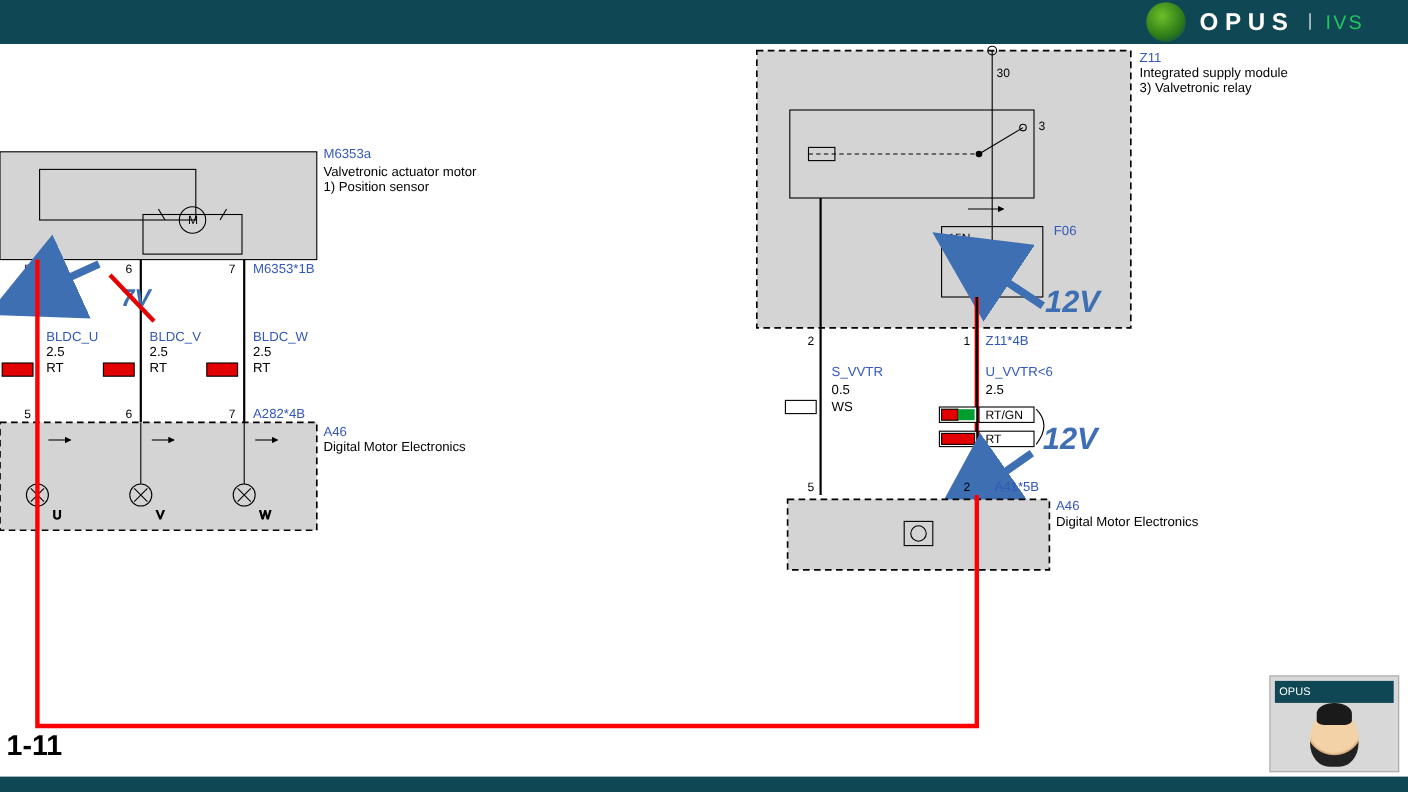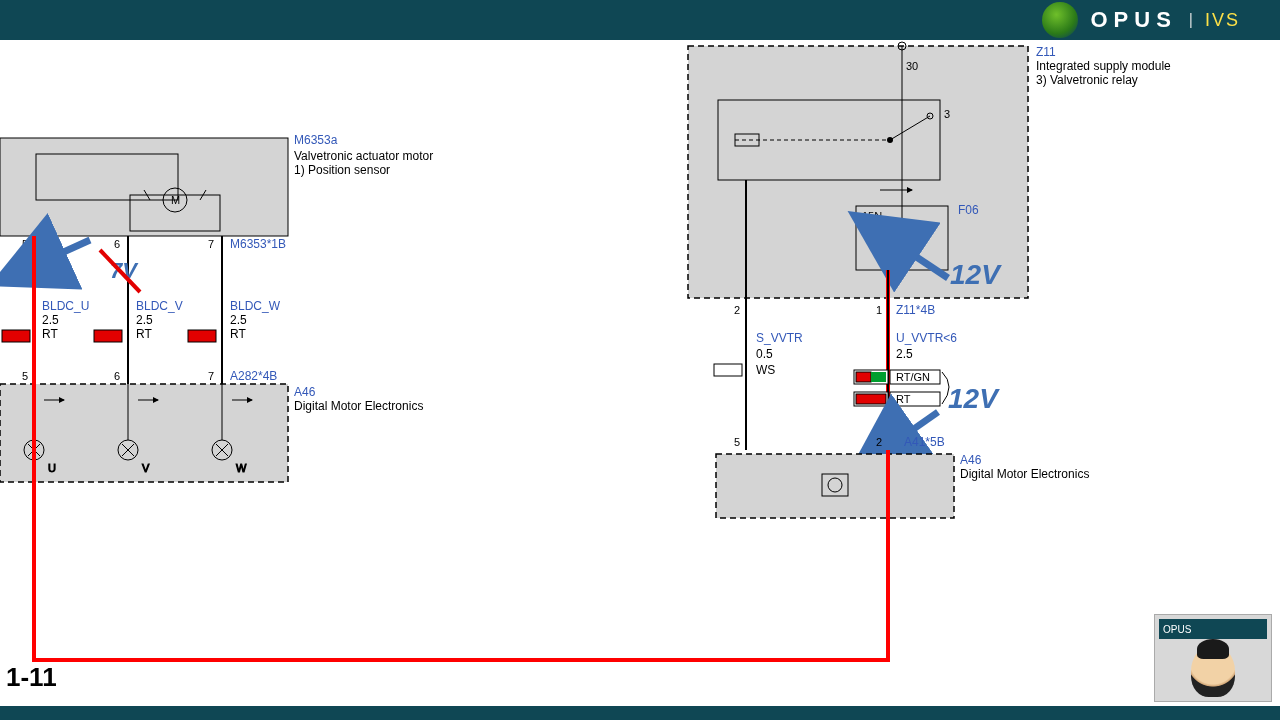--- a/index.html
+++ b/index.html
@@ -23,21 +23,21 @@
   }
   .brand { display: flex; align-items: center; gap: 12px; }
   .brand-logo {
     width: 36px; height: 36px;
     border-radius: 50%;
     background: radial-gradient(circle at 40% 35%, #6fbf2a, #2b7a18 60%, #0f4754 90%);
     position: relative;
   }
   .brand-name { font-size: 22px; letter-spacing: 6px; font-weight: 600; }
   .brand-sep { color: #cfd6d8; }
-  .brand-sub { font-size: 18px; letter-spacing: 2px; color: #fde047; font-weight: 500;}
+  .brand-sub { font-size: 18px; letter-spacing: 2px; color: #22c55e; font-weight: 500;}
   .footer {
     position: absolute;
     left: 0; bottom: 0; right: 0; height: 14px;
     background: #0f4754;
   }
   .diagram {
     position: absolute;
     left: 0; top: 40px; right: 0; bottom: 14px;
   }
   .diagram svg { width: 100%; height: 100%; }

